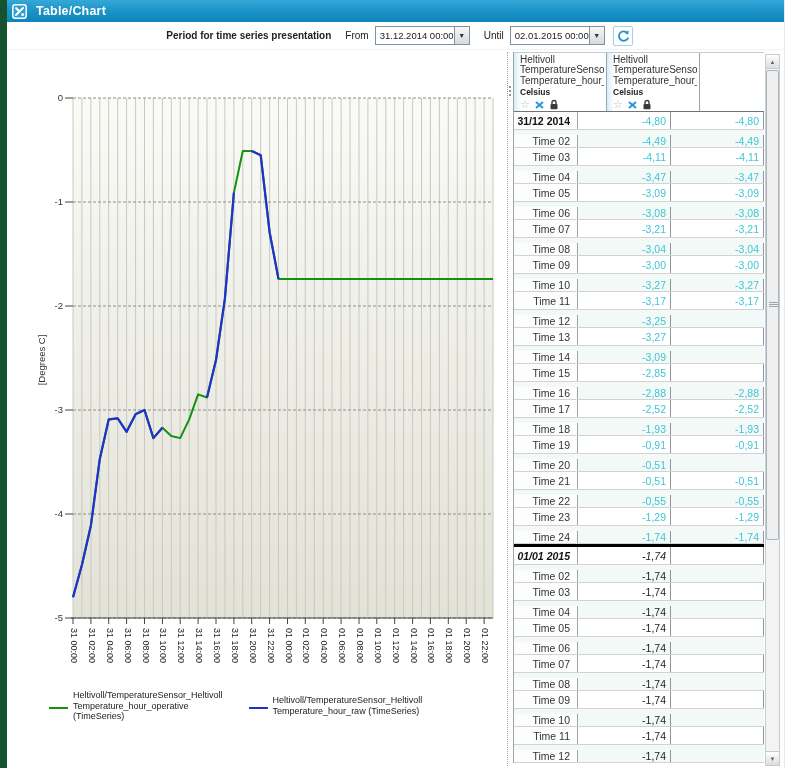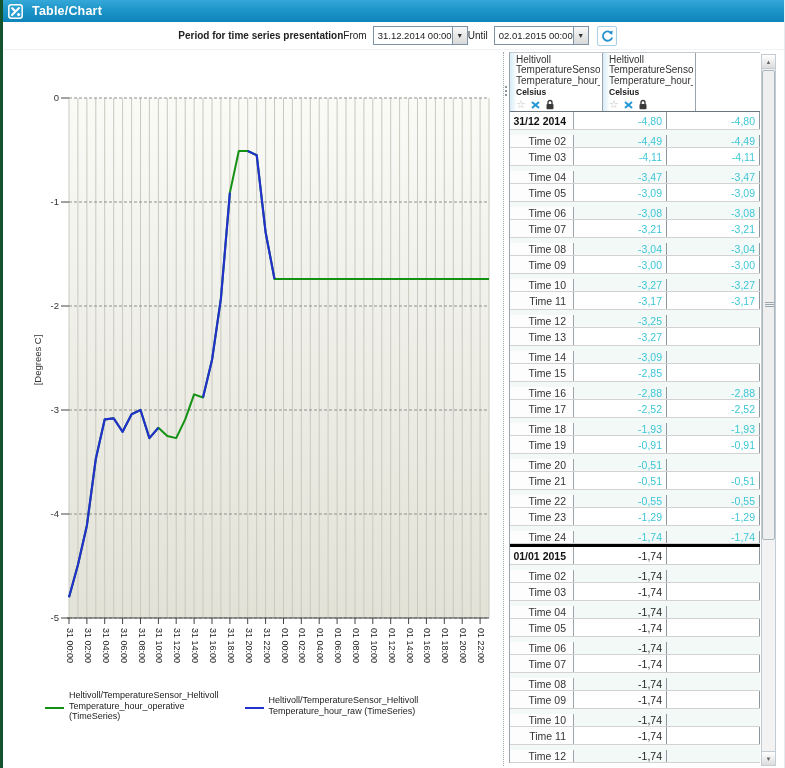--- a/index.html
+++ b/index.html
@@ -1,30 +1,30 @@
 <!DOCTYPE html>
 <html><head>
 <meta charset="utf-8">
 <style>
   * { margin:0; padding:0; box-sizing:border-box; }
   html,body { width:785px; height:768px; background:#ffffff; font-family:"Liberation Sans", sans-serif; overflow:hidden; }
-  .window { position:relative; width:785px; height:768px; background:#ffffff; border-left:3px solid #14532d; border-right:1px solid #e4eaee; }
+  .window { position:relative; width:785px; height:768px; background:#ffffff; border-left:7px solid #14532d; border-right:1px solid #e4eaee; }
 
   
   .titlebar { position:absolute; left:0; top:0; width:100%; height:22px;
     background:linear-gradient(to bottom,#35a8d8 0%,#1d95c8 45%,#0f84ba 100%);
     display:flex; align-items:center; padding-left:5px; }
   .titlebar .app-icon { width:15px; height:15px; margin-right:9px; }
   .titlebar .title-text { color:#ffffff; font-size:12.5px; font-weight:bold; letter-spacing:.2px; }
 
   
   .toolbar { position:absolute; left:0; top:22px; width:100%; height:28px; background:#ffffff;
     display:flex; align-items:center; border-bottom:1px solid #eef3f6;justify-content:center; }
   .toolbar .period-label { font-size:10px; font-weight:bold; color:#222; margin-left:8px; }
-  .toolbar .from-label, .toolbar .until-label { font-size:10px; color:#222; }
+  .toolbar .from-label, .toolbar .until-label { font-size:10px; color:#222; margin-left:14px; }
   .combo { display:flex; height:19px; border:1px solid #7d93a5; background:#fff; margin-left:6px; }
   .combo .combo-text { width:78px; font-size:9.5px; color:#222; display:flex; align-items:center; padding-left:4px; }
   .combo .combo-btn { width:15px; border-left:1px solid #7d93a5;
     background:linear-gradient(to bottom,#f8f8f8,#d9d9d9); display:flex; align-items:center; justify-content:center;
     font-size:7px; color:#333; }
   .refresh-btn { width:20px; height:20px; margin-left:8px; border:1px solid #a9cfe5; border-radius:2px;
     background:#fff; display:flex; align-items:center; justify-content:center; cursor:pointer; }
 
   
   #chart-area { position:absolute; left:0; top:50px; width:505px; height:650px; }
@@ -49,21 +49,21 @@
   .th-series { width:93px; padding:2px 2px 0 6px;
     background:linear-gradient(to right,#d7ecf7 0px,#ffffff 7px); }
   .th-series .ln { font-size:10px; color:#333; line-height:10.4px; white-space:nowrap; overflow:hidden; }
   .th-series .unit { font-size:8.5px; font-weight:bold; color:#222; line-height:10px; margin-top:1px; }
   .th-icons { display:flex; align-items:center; gap:4px; margin-top:1px; height:13px; }
   .star-ic { font-size:11px; color:#c2c2c2; line-height:11px; }
 
   #rows {}
   .trow { display:flex; height:18px; border-bottom:1px solid #d2d2d2; background:#fff; cursor:default; }
   .trow.alt { background:#f2f9f7;align-items:flex-end; }
-  .trow.sep { border-top:3px solid #000; height:21px; }
+  .trow.sep { border-top:3px solid #000; height:21px;font-style:italic; }
   .td-label { width:64px; border-right:1px solid #9aa4aa; font-size:10.5px; color:#333;
     display:flex; align-items:center; justify-content:flex-end; padding-right:7px; background:#fdfdfd; }
   .trow.datefirst .td-label { font-weight:bold; color:#111; font-size:10.5px; }
   .td-val { width:93px; border-right:1px solid #8d979d; font-size:10.5px;
     display:flex; align-items:center; justify-content:flex-end; padding-right:4px; }
 
   
   .vscroll { position:absolute; left:758px; top:54px; width:15px; height:712px;
     background:#f3f3f3; border:1px solid #c2ccd2; }
   .vs-btn { position:absolute; left:0; width:13px; height:14px; background:linear-gradient(to bottom,#ffffff,#dcdcdc);

